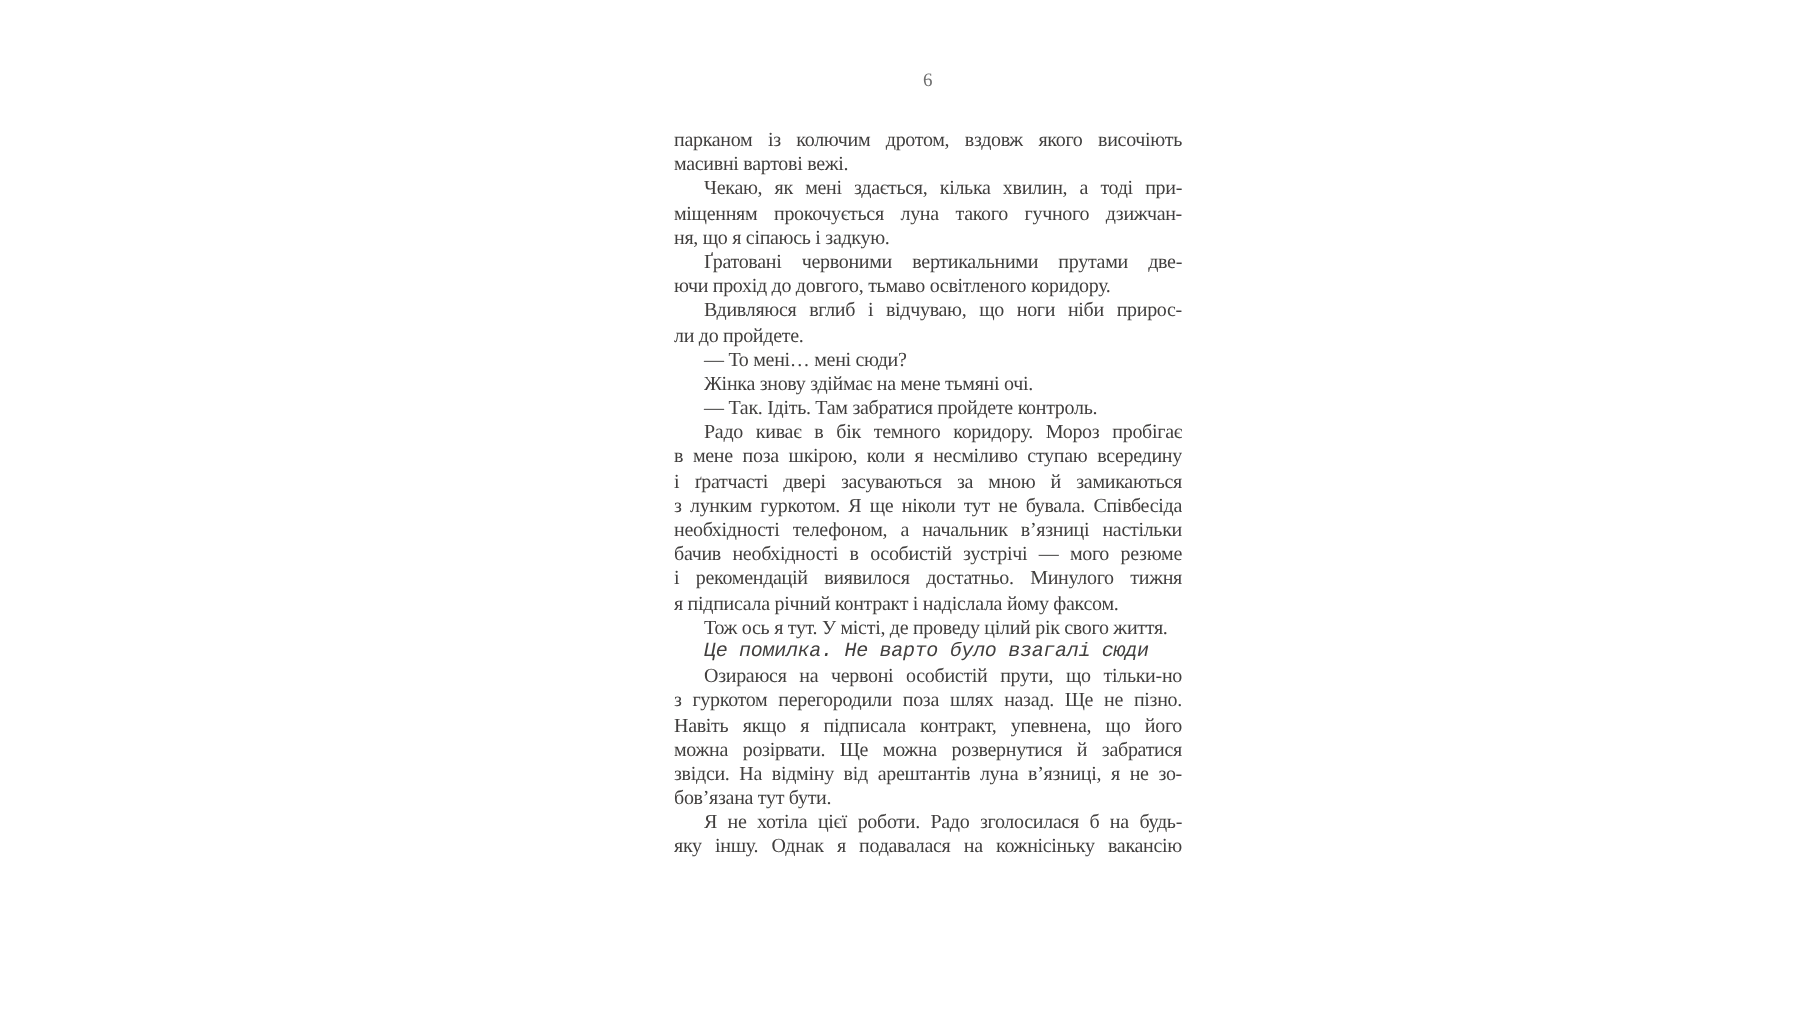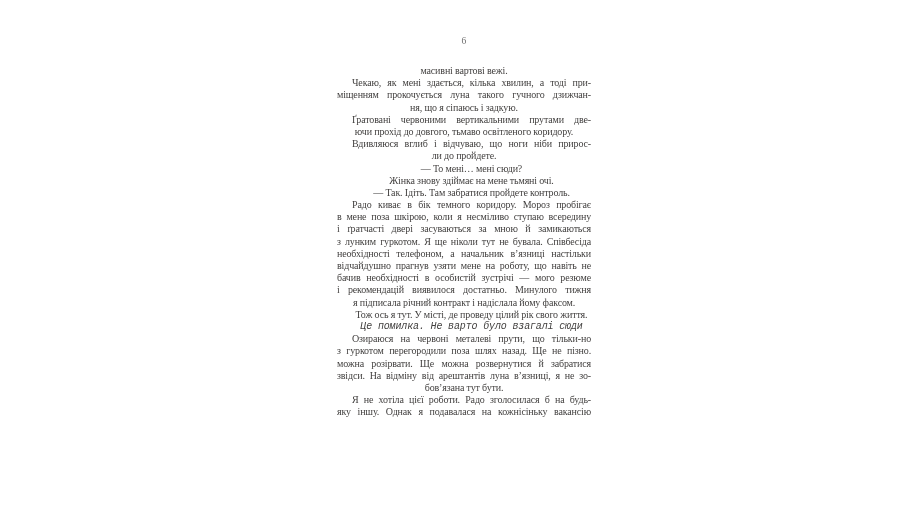--- a/index.html
+++ b/index.html
@@ -34,36 +34,37 @@
     letter-spacing: -0.15px;
     color: var(--ink, #413f3e);
     text-rendering: optimizeLegibility;
   }
   .para { margin: 0; }
   .para.it { font-style: italic; font-family: Liberation Mono, monospace; }
   .line {
     height: 12.2px;
     overflow: hidden;
     white-space: normal;
-    text-align: center;
+    text-align: left;
   }
   .line.just {
     text-align: justify;
     text-align-last: justify;
   }
   .line.ind { padding-left: 15px; }
 </style>
 </head>
 <body>
 
 <div class="canvas">
   <div class="page-col">
     <div class="page-num">6</div>
     <div class="text-block">
         <div class="para">
+          <div class="line just">парканом із колючим дротом, вздовж якого височіють</div>
           <div class="line">масивні вартові вежі.</div>
         </div>
         <div class="para">
           <div class="line just ind">Чекаю, як мені здається, кілька хвилин, а тоді при-</div>
           <div class="line just">міщенням прокочується луна такого гучного дзижчан-</div>
           <div class="line">ня, що я сіпаюсь і задкую.</div>
         </div>
         <div class="para">
           <div class="line just ind">Ґратовані червоними вертикальними прутами две-</div>
           <div class="line">ючи прохід до довгого, тьмаво освітленого коридору.</div>
@@ -80,34 +81,34 @@
         </div>
         <div class="para">
           <div class="line ind">— Так. Ідіть. Там забратися пройдете контроль.</div>
         </div>
         <div class="para">
           <div class="line just ind">Радо киває в бік темного коридору. Мороз пробігає</div>
           <div class="line just">в мене поза шкірою, коли я несміливо ступаю всередину</div>
           <div class="line just">і ґратчасті двері засуваються за мною й замикаються</div>
           <div class="line just">з лунким гуркотом. Я ще ніколи тут не бувала. Співбесіда</div>
           <div class="line just">необхідності телефоном, а начальник в’язниці настільки</div>
-          <div class="line just">відчайдушно прагнув узяти мене на роботу, що навіть не</div>
           <div class="line just">бачив необхідності в особистій зустрічі — мого резюме</div>
           <div class="line just">і рекомендацій виявилося достатньо. Минулого тижня</div>
           <div class="line">я підписала річний контракт і надіслала йому факсом.</div>
         </div>
         <div class="para">
           <div class="line ind">Тож ось я тут. У місті, де проведу цілий рік свого життя.</div>
         </div>
         <div class="para it">
           <div class="line ind">Це помилка. Не варто було взагалі сюди приїжджати.</div>
         </div>
         <div class="para">
-          <div class="line just ind">Озираюся на червоні металеві прути, що тільки-но</div>
+          <div class="line just ind">Озираюся на червоні особистій прути, що тільки-но</div>
           <div class="line just">з гуркотом перегородили поза шлях назад. Ще не пізно.</div>
+          <div class="line just">Навіть якщо я підписала контракт, упевнена, що його</div>
           <div class="line just">можна розірвати. Ще можна розвернутися й забратися</div>
           <div class="line just">звідси. На відміну від арештантів луна в’язниці, я не зо-</div>
           <div class="line">бов’язана тут бути.</div>
         </div>
         <div class="para">
           <div class="line just ind">Я не хотіла цієї роботи. Радо зголосилася б на будь-</div>
           <div class="line just">яку іншу. Однак я подавалася на кожнісіньку вакансію</div>
         </div>
       </div>
   </div>

